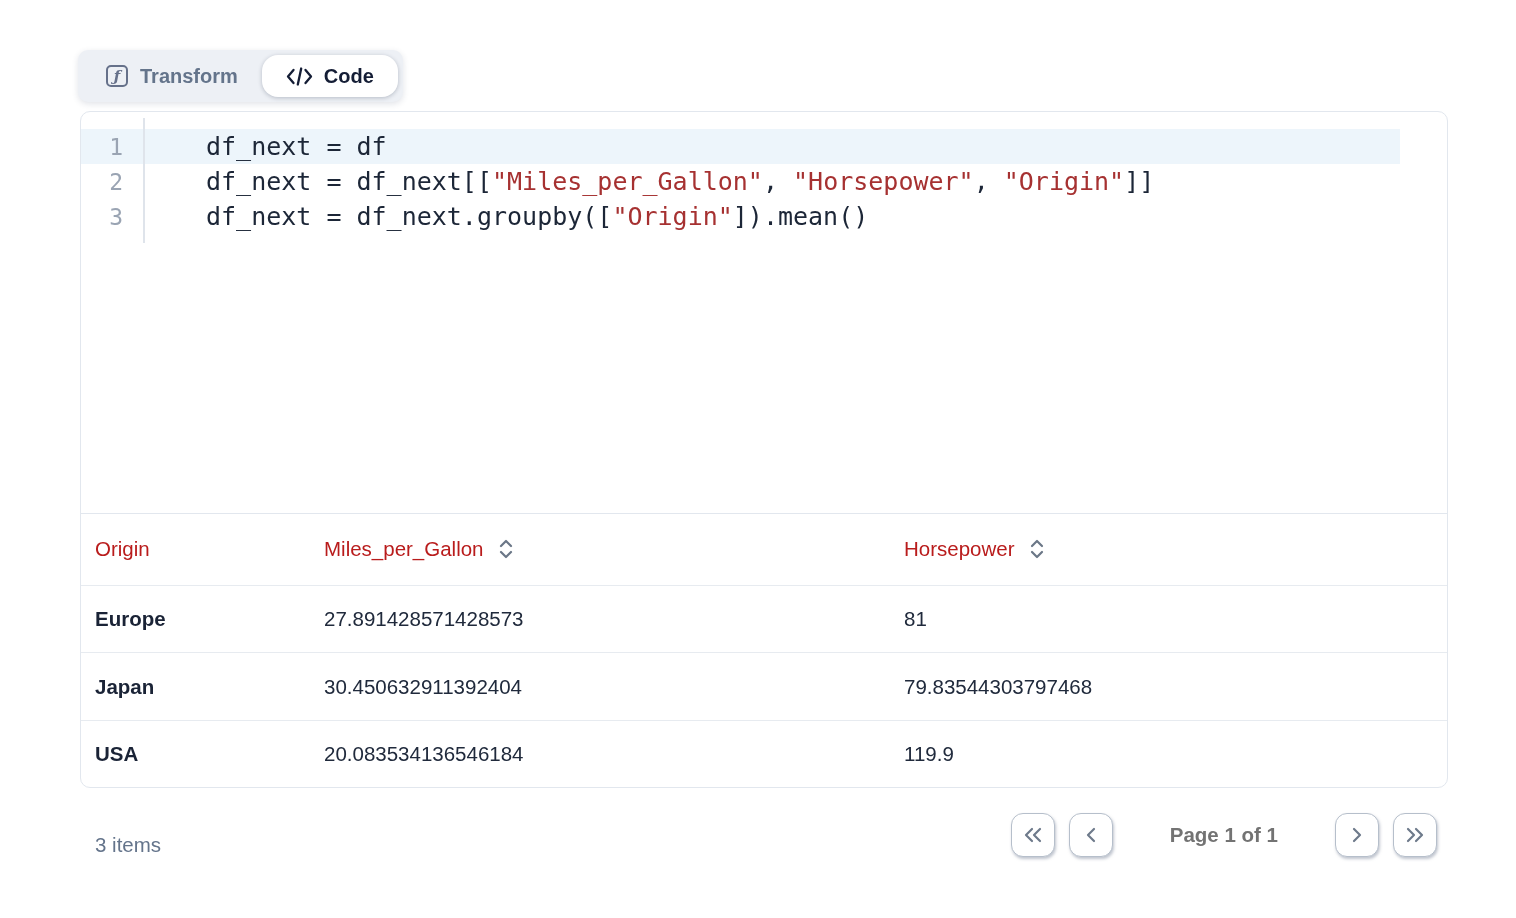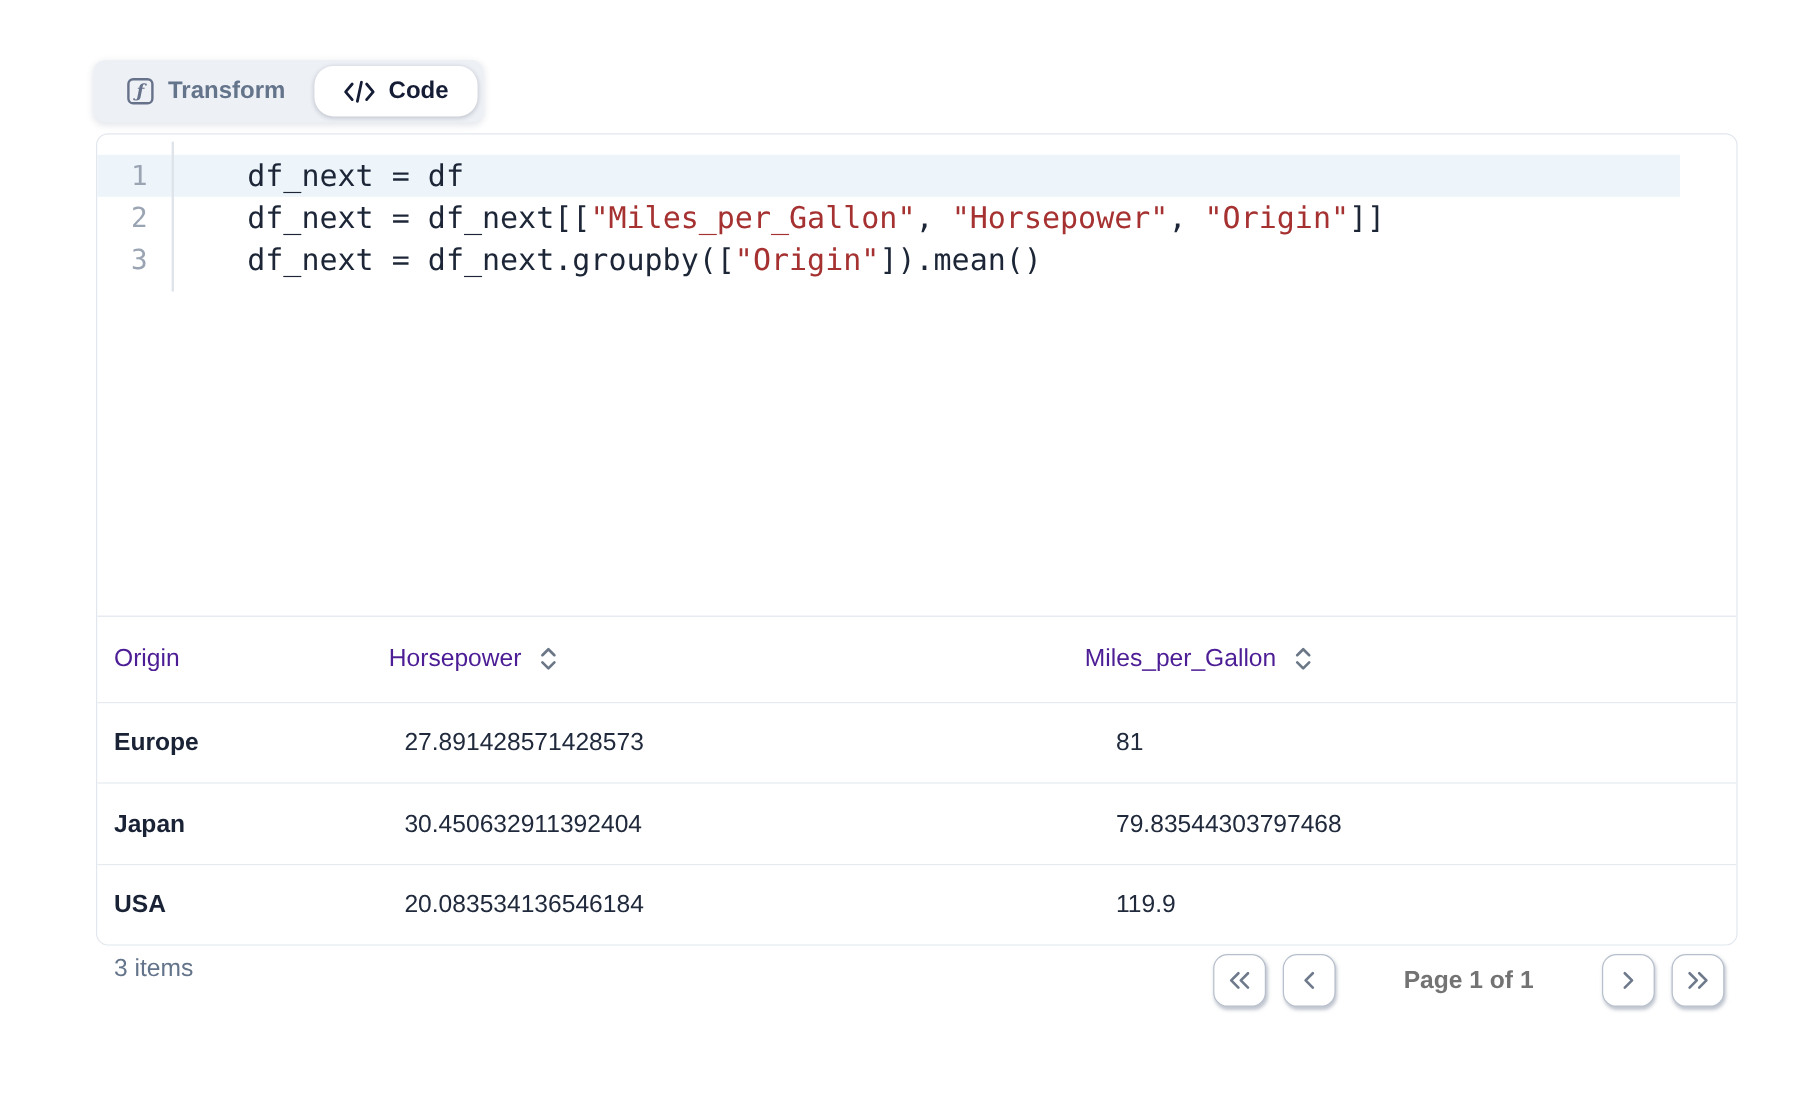--- a/index.html
+++ b/index.html
@@ -43,30 +43,30 @@
   .code-line { height:35px; display:flex; align-items:center; }
   .ln { width:63px; flex:0 0 63px; text-align:right; padding-right:21px; font-size:23px; color:#9aa4b3; }
   .code-text { padding-left:15px; font-size:25px; color:#1c2637; white-space:pre;margin-left:47px; }
   .tok-str { color:#a63131; }
 
   
   .thead, .trow {
     display:grid; grid-template-columns:229px 580px auto;
     align-items:center; padding-left:14px;
   }
-  .thead { height:72px; border-top:1.5px solid #e2e7ee; color:#4c1d95; font-size:20.5px; }
+  .thead { height:72px; border-top:1.5px solid #e2e7ee; color:#b91c1c; font-size:20.5px; }
   .th-sortable { display:flex; align-items:center; gap:14px; cursor:pointer; }
-  .trow { height:67.8px; border-top:1.5px solid #e7ebf0; font-size:20.5px; color:#202a3c;gap:13px; }
+  .trow { height:67.8px; border-top:1.5px solid #e7ebf0; font-size:20.5px; color:#202a3c; }
   .origin-cell { font-weight:700; color:#1a2336; }
   .sort-icon { display:inline-flex; }
 
   
   .footer {
     position:absolute; left:80px; top:795px; width:1368px; height:62px;
-    display:flex; align-items:flex-start; padding:0 11px 0 15px;
+    display:flex; align-items:flex-end; padding:0 11px 0 15px;
   }
   .items-count { color:#64748b; font-size:20.5px; }
   .pager { margin-left:auto; display:flex; align-items:center; gap:14px; }
   .pg-btn {
     width:44px; height:44px; border-radius:12px; background:#fff;
     border:1.5px solid #b6bfcb; box-shadow:1px 2px 3px rgba(130,140,160,.5);
     display:flex; align-items:center; justify-content:center; cursor:pointer;
   }
   .page-label { margin:0 43px; font-size:20.5px; font-weight:600; color:#737373; white-space:nowrap; }
   svg { display:block; }
@@ -114,37 +114,37 @@
           <span class="ln">3</span>
           <span class="code-text"><span class="tok">df_next = df_next.groupby([</span><span class="tok-str">"Origin"</span><span class="tok">]).mean()</span></span>
         </div>
 
       </div>
     </div>
 
     <div class="thead">
       <div>Origin</div>
       <div class="th-sortable">
+        <span>Miles_per_Gallon</span>
+        <span class="sort-icon">
+          <svg width="16" height="22" viewBox="0 0 16 22" fill="none" stroke="#6b7787" stroke-width="2.2" stroke-linecap="round" stroke-linejoin="round">
+            <path d="M3 8 L8 3 L13 8"></path>
+            <path d="M3 14 L8 19 L13 14"></path>
+          </svg>
+        </span>
+      </div>
+      <div class="th-sortable">
         <span>Horsepower</span>
         <span class="sort-icon">
           <svg width="16" height="22" viewBox="0 0 16 22" fill="none" stroke="#6b7787" stroke-width="2.2" stroke-linecap="round" stroke-linejoin="round">
             <path d="M3 8 L8 3 L13 8"></path>
             <path d="M3 14 L8 19 L13 14"></path>
           </svg>
         </span>
       </div>
-      <div class="th-sortable">
-        <span>Miles_per_Gallon</span>
-        <span class="sort-icon">
-          <svg width="16" height="22" viewBox="0 0 16 22" fill="none" stroke="#6b7787" stroke-width="2.2" stroke-linecap="round" stroke-linejoin="round">
-            <path d="M3 8 L8 3 L13 8"></path>
-            <path d="M3 14 L8 19 L13 14"></path>
-          </svg>
-        </span>
-      </div>
     </div>
 
     <div class="trow">
       <div class="origin-cell">Europe</div>
       <div>27.891428571428573</div>
       <div>81</div>
     </div>
     <div class="trow">
       <div class="origin-cell">Japan</div>
       <div>30.450632911392404</div>

